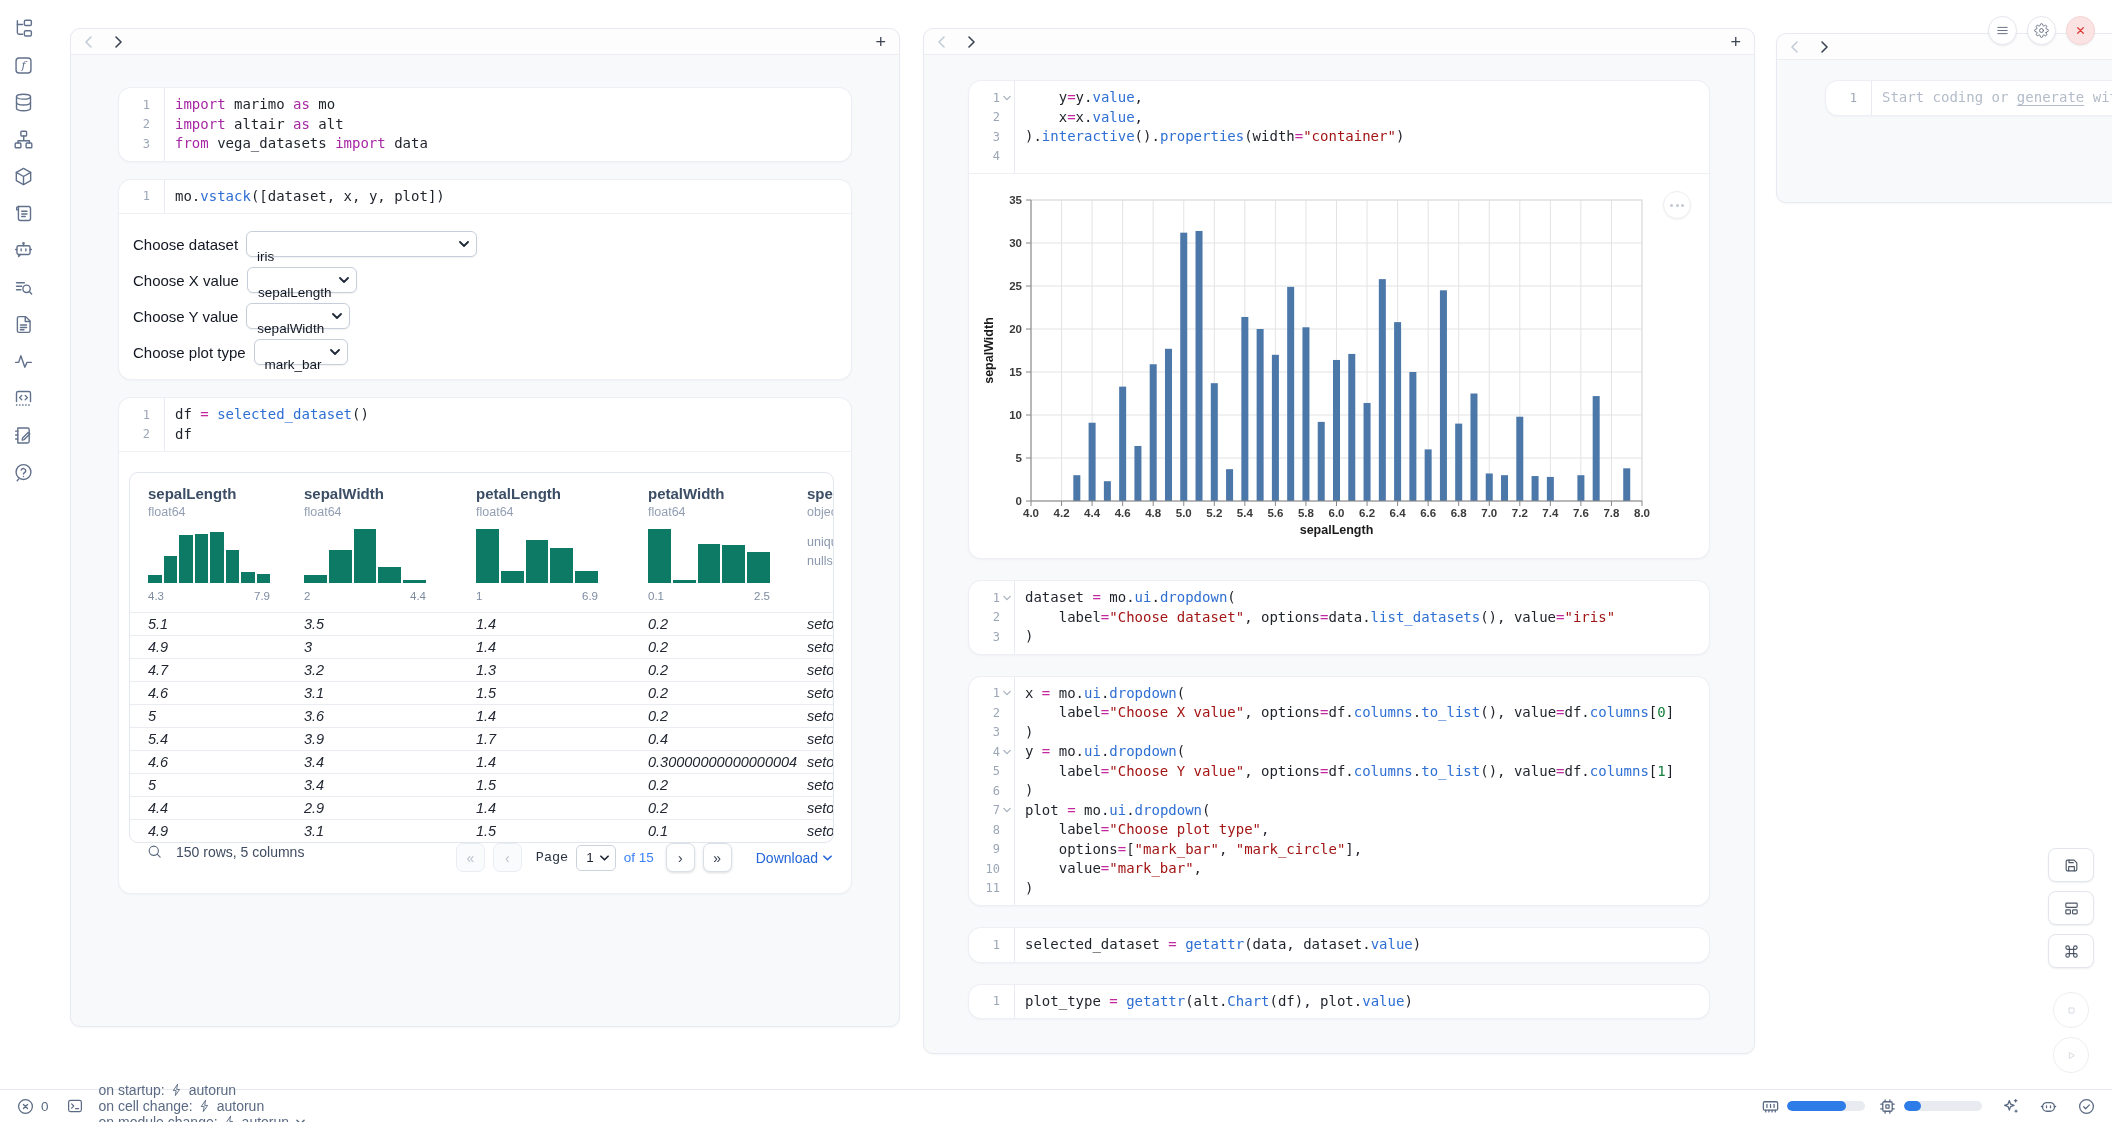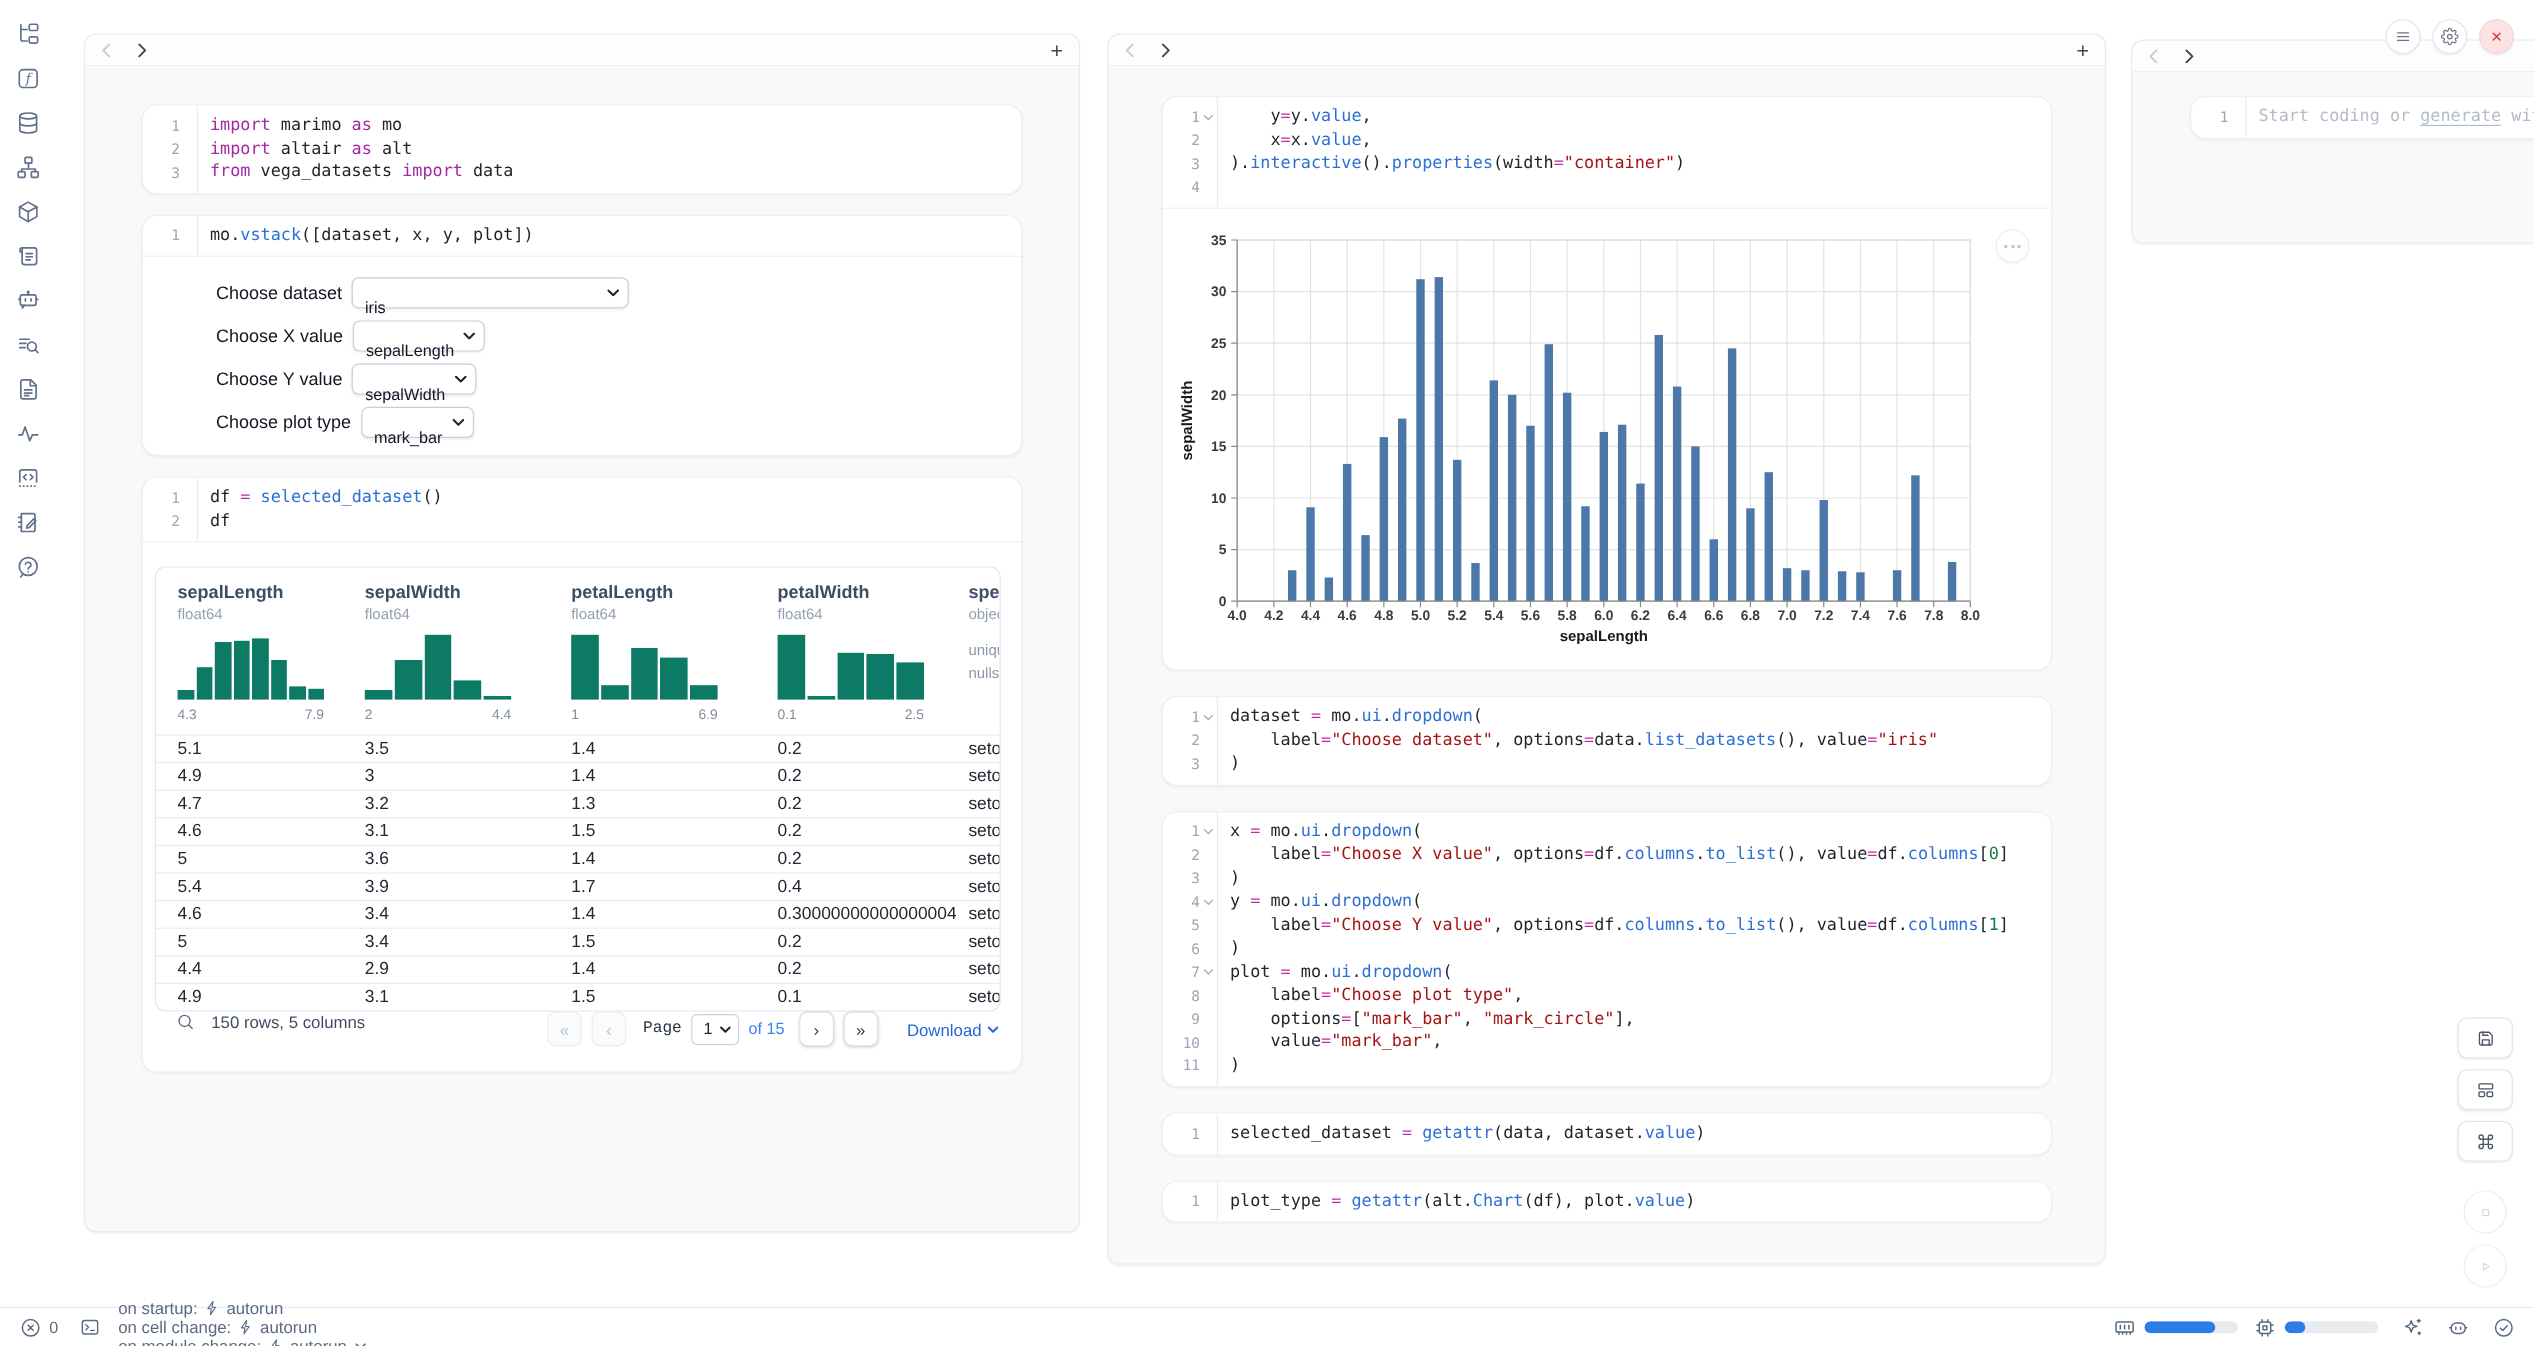--- a/index.html
+++ b/index.html
@@ -39,39 +39,39 @@
 .gl .fold svg{width:8px;height:8px;}
 .codecol{flex:1;padding:7px 0 7px 10px;overflow:hidden;}
 .cl{white-space:pre;font-family:"DejaVu Sans Mono",monospace;font-size:14px;line-height:19.5px;height:19.5px;color:#1e222a;}
 .tk-kw{color:#a626a4;}.tk-str{color:#a31515;}.tk-fn{color:#2e6fd4;}.tk-num{color:#13803c;}.tk-op{color:#c2299f;}
 .output{border-top:1px solid #eef0f4;}
 
 
 .controls{padding:17px 14px 14px;}
 .ctl-row{display:flex;align-items:center;margin-bottom:10px;height:26px;}
 .ctl-row:last-child{margin-bottom:0;}
-.ctl-label{font-size:15px;color:#121722;margin-right:8px;margin-left:47px;}
+.ctl-label{font-size:15px;color:#121722;margin-right:8px;}
 .select{height:26px;background:#fff;border:1px solid #c6cedb;border-radius:6px;box-shadow:0 1px 2px rgba(16,24,40,.06);display:flex;align-items:center;padding:0 7px 0 10px;font-size:13.5px;color:#121722;}
 .select svg{width:10px;height:6px;color:#1f2937;margin-left:8px;stroke-width:1.8;}
 .select.wide{width:231px;}
 .select .sel-text{flex:1;text-align:left;margin-top:24px;}
 
 
 .table-output{padding:20px 17px 0 10px;}
 .df-table{border:1px solid #e2e6ed;border-radius:9px;overflow:hidden;background:#fff;}
 .thead{display:grid;grid-template-columns:156px 172px 172px 167px 1fr;}
 .th{padding:12px 0 10px 18px;overflow:hidden;white-space:nowrap;}
 .th:last-child{padding-left:10px;}
 .th .cname{font-size:15px;font-weight:bold;color:#3c4e66;}
 .th .ctype{font-size:12.5px;color:#929fb3;margin-top:3px;}
 .hist{margin-top:10px;display:flex;align-items:flex-end;gap:2px;width:122px;height:54px;}
 .hist .bar{flex:1;background:#0c7a64;}
 .hrange{width:122px;display:flex;justify-content:space-between;font-size:11.5px;color:#7d8ba0;margin-top:7px;}
 .stats{margin-top:14px;font-size:12.5px;color:#8b98ac;line-height:1.55;}
-.trow{display:grid;grid-template-columns:156px 172px 172px 167px 1fr;border-top:1px solid #e9edf2;height:23px;}
+.trow{display:grid;grid-template-columns:156px 172px 172px 167px 1fr;border-top:1px solid #e9edf2;height:23px;font-style:italic;}
 .td{padding-left:18px;display:flex;align-items:center;font-size:14.5px;color:#222733;white-space:nowrap;overflow:hidden;}
 .td:last-child{padding-left:10px;}
 .tfoot{height:50px;display:flex;align-items:flex-start;padding:0 2px 4px 17px;}
 .tf-left{display:flex;align-items:center;gap:13px;color:#3f4c61;font-size:14px;}
 .tf-left svg{width:17px;height:17px;color:#5c6a80;}
 .tf-right{margin-left:auto;display:flex;align-items:center;gap:8px;}
 .pg-btn{width:29px;height:29px;border-radius:7px;display:flex;align-items:center;justify-content:center;font-size:14px;padding:0;}
 .pg-btn.disabled{background:#fafbfc;border:1px solid #e9edf2;color:#b9c2cf;}
 .pg-btn.active{background:#fff;border:1px solid #dbe0e8;color:#333c4b;box-shadow:0 1px 2.5px rgba(16,24,40,.14);}
 .pg-label{font-size:13.5px;color:#2a3342;margin-left:6px;font-family:Liberation Mono, monospace;}

